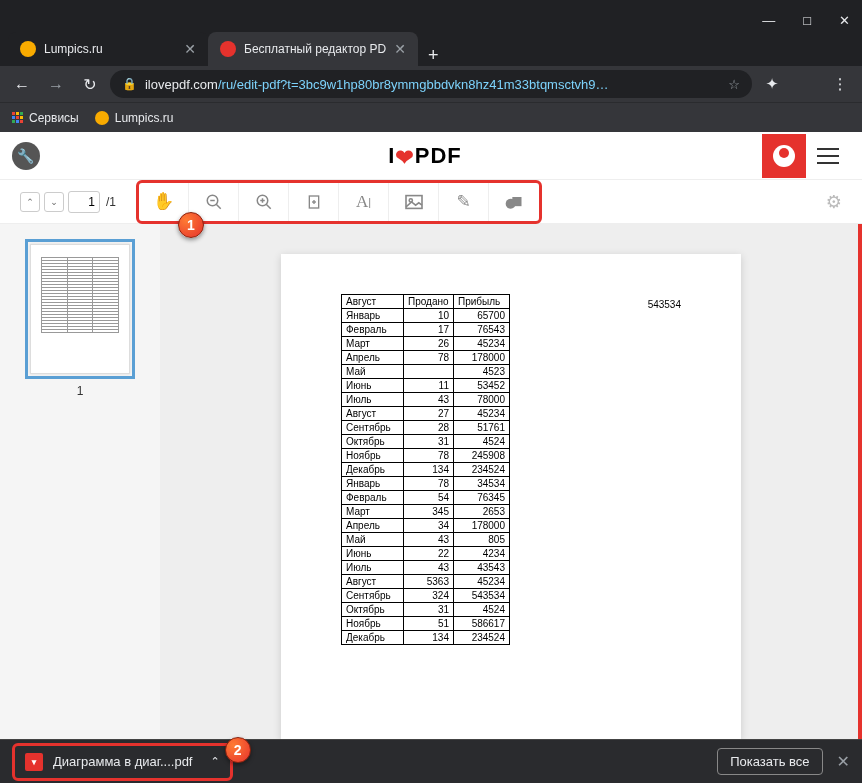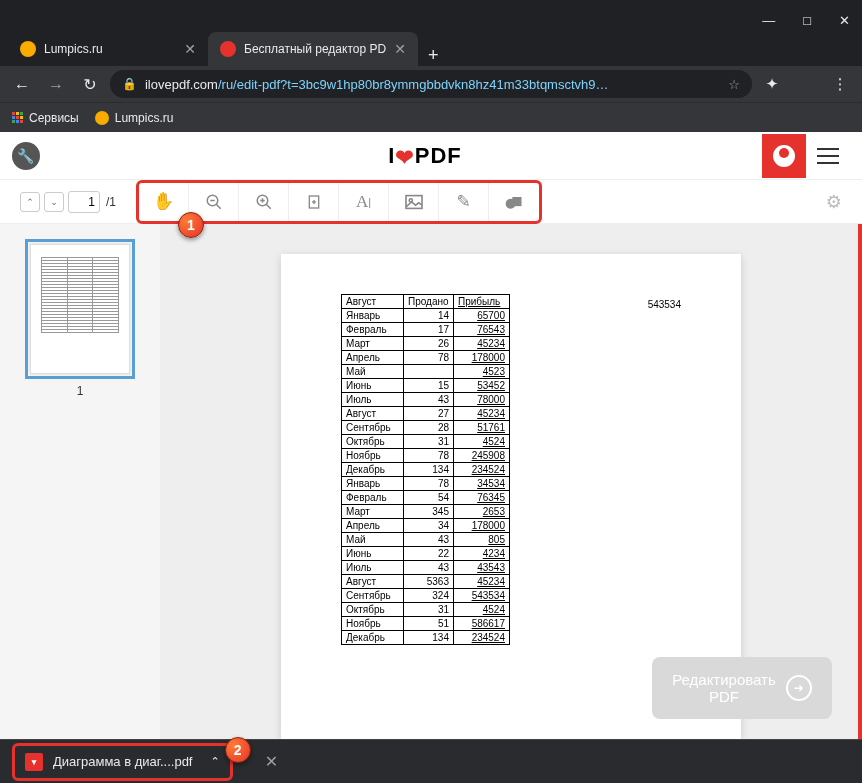--- a/index.html
+++ b/index.html
@@ -62,21 +62,21 @@
 .thumbtable { width:100%; border-collapse:collapse; }
 .thumbtable td { border:.3px solid #999; height:3px; font-size:4px; }
 .thumblabel { margin-top:10px; font-size:12px; color:#333; }
 .sidecollapse { position:absolute; left:160px; top:200px; width:12px; height:48px; background:#e8e8e8; border-radius:0 4px 4px 0; display:flex; align-items:center; justify-content:center; font-size:10px; color:#888; }
 .canvas { flex:1; background:#eee; display:flex; justify-content:center; padding:30px 0 0; overflow:hidden; position:relative; }
 .doc { width:460px; background:#fff; box-shadow:0 2px 8px rgba(0,0,0,.15); padding:40px 60px; position:relative; }
 .doctable { border-collapse:collapse; font-size:10px; }
 .doctable td { border:1px solid #000; padding:1px 4px; height:14px; }
 .doctable td:nth-child(1){ width:62px; text-align:left; }
 .doctable td:nth-child(2){ width:50px; text-align:right; }
-.doctable td:nth-child(3){ width:56px; text-align:right;text-decoration:underline; }
+.doctable td:nth-child(3){ width:56px; text-align:right; }
 .sidenum { position:absolute; right:60px; top:45px; font-size:10px; }
 .editbtn { position:absolute; right:30px; bottom:20px; width:180px; height:62px; background:#d9d9d9; border-radius:8px; color:#fff; display:flex; align-items:center; justify-content:center; gap:10px; font-size:15px; font-weight:500; }
 .editbtn .arrow { width:26px; height:26px; border:2px solid #fff; border-radius:50%; display:flex; align-items:center; justify-content:center; font-size:12px; }
 .redstrip { position:absolute; right:0; top:0; width:4px; height:100%; background:#e5322d; }
 
 
 .dlbar { height:44px; background:#2a2b2e; display:flex; align-items:center; padding:0 12px; color:#e8eaed; font-size:13px; border-top:1px solid #444; }
 .dlitem { display:flex; align-items:center; gap:10px; border:3px solid #e5322d; border-radius:6px; padding:6px 10px; height:38px; }
 .dlicon { width:18px; height:18px; background:#e5322d; border-radius:2px; display:flex; align-items:center; justify-content:center; color:#fff; font-size:9px; font-weight:bold; }
 .showall { margin-left:auto; border:1px solid #888; border-radius:4px; padding:5px 12px; font-size:13px; }
@@ -349,21 +349,21 @@
           <div class="sidenum">543534</div>
           <table class="doctable">
               <tbody id="docrows">
                 <tr>
                   <td style="text-align: left;">Август</td>
                   <td style="text-align: left;">Продано</td>
                   <td style="text-align: left;">Прибыль</td>
                 </tr>
                 <tr>
                   <td>Январь</td>
-                  <td>14</td>
+                  <td>10</td>
                   <td>65700</td>
                 </tr>
                 <tr>
                   <td>Февраль</td>
                   <td>17</td>
                   <td>76543</td>
                 </tr>
                 <tr>
                   <td>Март</td>
                   <td>26</td>
@@ -374,21 +374,21 @@
                   <td>78</td>
                   <td>178000</td>
                 </tr>
                 <tr>
                   <td>Май</td>
                   <td></td>
                   <td>4523</td>
                 </tr>
                 <tr>
                   <td>Июнь</td>
-                  <td>15</td>
+                  <td>11</td>
                   <td>53452</td>
                 </tr>
                 <tr>
                   <td>Июль</td>
                   <td>43</td>
                   <td>78000</td>
                 </tr>
                 <tr>
                   <td>Август</td>
                   <td>27</td>
@@ -472,32 +472,26 @@
                 <tr>
                   <td>Декабрь</td>
                   <td>134</td>
                   <td>234524</td>
                 </tr>
               </tbody>
             </table>
         </div>
         <div class="redstrip"></div>
       </div>
-      <div class="editbtn">
-        <div style="text-align:center">
-            <div>Редактировать</div>
-            <div>PDF</div>
-          </div>
-        <span class="arrow">➜</span>
-      </div>
     </div>
   </div>
 
   <div class="dlbar">
     <div class="dlitem">
       <span class="dlicon">▾</span>
       <span>Диаграмма в диаг....pdf</span>
       <span style="font-size:11px;margin-left:8px">⌃</span>
     </div>
     <div class="marker" style="position:relative;margin-left:-8px;margin-top:-24px">2</div>
+    <span class="showall">Показать все</span>
     <span class="dlclose">✕</span>
   </div>
 </div>
 
 </body></html>

